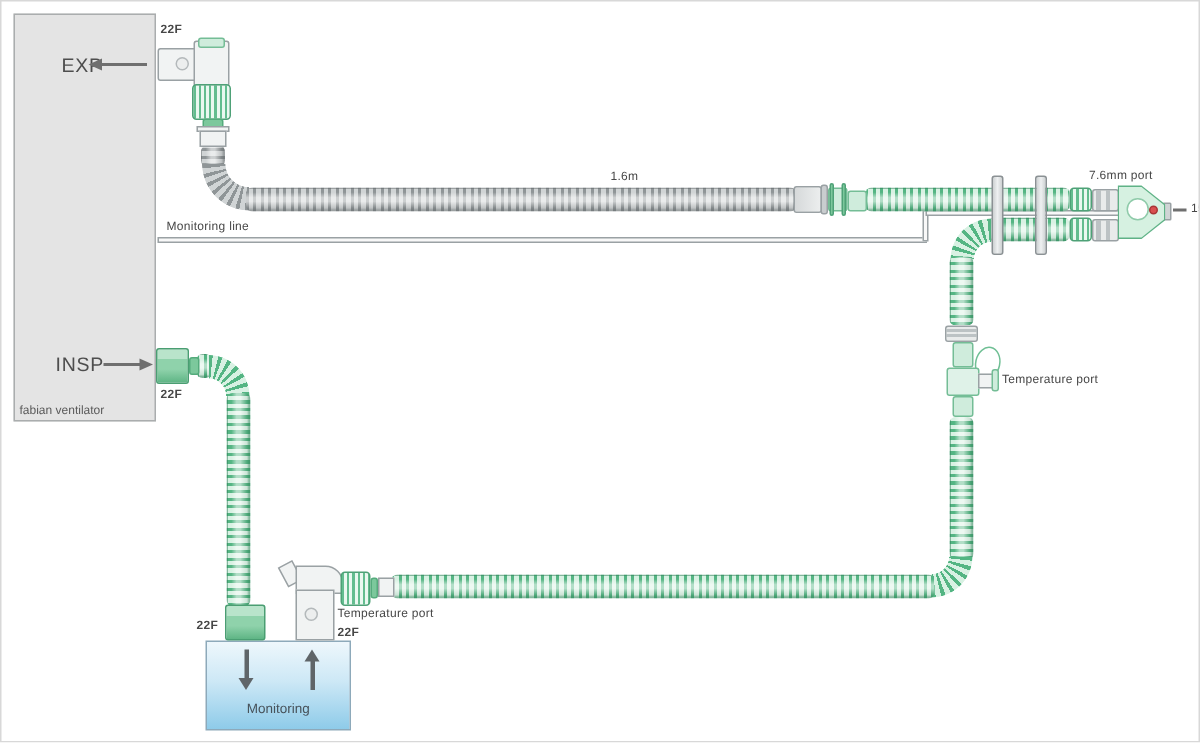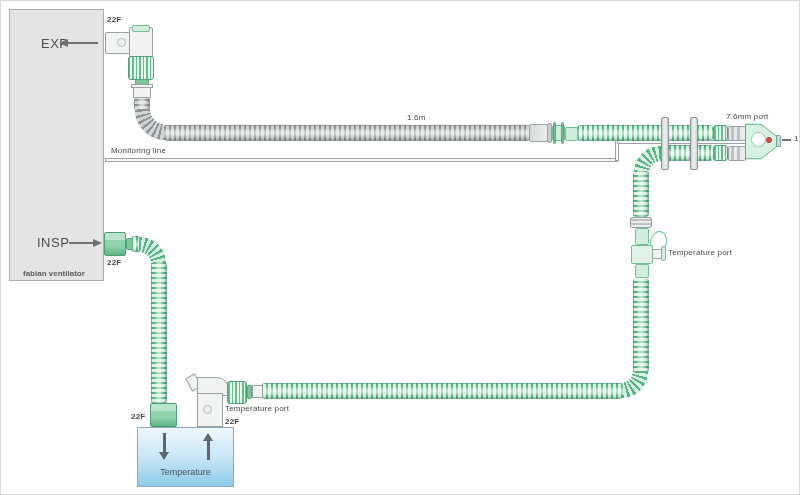--- a/index.html
+++ b/index.html
@@ -99,21 +99,21 @@
 
 <div id="stage">
 
   <div class="ventbox"></div>
   <div class="biglbl" style="left:40px;top:35px;">EXP</div>
   <div class="head-left" style="left:58px;top:38px;"></div>
   <div class="shaft-h" style="left:66px;top:41px;width:31px;"></div>
   <div class="biglbl" style="left:36px;top:234px;">INSP</div>
   <div class="shaft-h" style="left:68px;top:241px;width:25px;"></div>
   <div class="head-right" style="left:92px;top:238px;"></div>
-  <div class="smlbl" style="left:22px;top:268px;font-size:8px;font-weight:bold;">fabian ventilator</div>
+  <div class="smlbl" style="left:12px;top:268px;font-size:8px;">fabian ventilator</div>
 
   <div class="lbl" style="left:106px;top:14px;font-weight:bold;">22F</div>
   <div class="white-part" style="left:104px;top:31px;width:33px;height:22px;border-radius:2px;"></div>
   <div class="circ" style="left:116px;top:37px;width:9px;height:9px;"></div>
   <div class="white-part" style="left:128px;top:26px;width:24px;height:31px;border-radius:2px;"></div>
   <div class="smoothg" style="left:131px;top:24px;width:18px;height:7px;"></div>
   <div class="collar" style="left:127px;top:55px;width:26px;height:24px;"></div>
   <div class="taper" style="left:134px;top:78px;width:14px;height:7px;"></div>
   <div class="white-part" style="left:130px;top:83px;width:22px;height:4px;"></div>
   <div class="white-part" style="left:132px;top:86px;width:18px;height:11px;"></div>
@@ -187,15 +187,15 @@
   <div class="bend green-bl" style="left:138px;top:235px;"></div>
   <div class="corv-green" style="left:150px;top:261px;height:142px;"></div>
   <div class="greenport" style="left:149px;top:402px;width:27px;height:24px;"></div>
   <div class="lbl" style="left:130px;top:411px;font-weight:bold;">22F</div>
 
   <div class="humbox"></div>
   <div class="shaft-v" style="left:162px;top:432px;height:20px;"></div>
   <div class="head-down" style="left:158px;top:451px;"></div>
   <div class="head-up" style="left:202px;top:432px;"></div>
   <div class="shaft-v" style="left:206px;top:439px;height:20px;"></div>
-  <div class="humlbl">Temperature</div>
+  <div class="humlbl">Monitoring</div>
 
 </div>
 
 </body></html>

